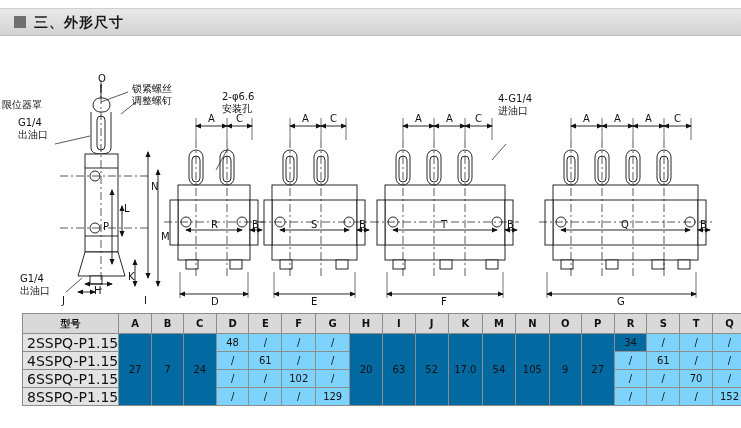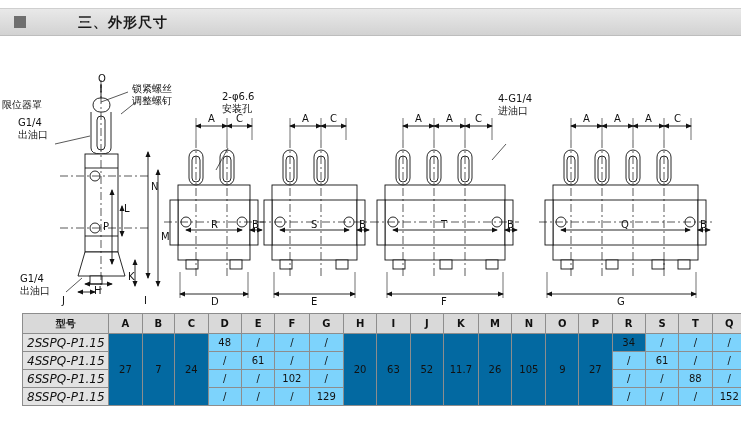--- a/index.html
+++ b/index.html
@@ -17,21 +17,20 @@
     border-top:1px solid #cfcfcf;border-bottom:1px solid #bdbdbd;
   }
   .sec-header .bar{
     position:absolute;left:14px;top:7px;width:12px;height:12px;
     background:#6f6f6f;
   }
   .sec-header .ttl{
     position:absolute;left:34px;top:5px;
     font-size:14px;font-weight:bold;color:#1a1a1a;
     letter-spacing:1px;
-    margin-left:44px;
   }
   .canvas{
     position:absolute;left:0;top:40px;width:741px;height:270px;
   }
   svg{display:block;}
   .tbl-wrap{
     position:absolute;left:8px;top:313px;width:725px;padding-left:14px;
   }
   table{
     border-collapse:collapse;width:725px;
@@ -45,21 +44,21 @@
     font-weight:normal;
     color:#111;
     white-space:nowrap;
   }
   thead th{
     background:#d9d9d9;
     font-weight:bold;
     height:19px;
   }
   td.model{
-    text-align:left;padding-left:4px;background:#e3e3e3;font-size:12px;font-style:italic;
+    text-align:left;padding-left:4px;background:#e3e3e3;font-size:14px;
   }
   td.sh{background:#7dd3fc;}
   td.plain{background:#0369a1;}
   .colw-model{width:86px;}
   .colw{width:36px;}
 </style>
 </head>
 <body>
 
 <div class="sec-header">
@@ -354,22 +353,22 @@
       <td class="plain" rowspan="4">27</td>
       <td class="plain" rowspan="4">7</td>
       <td class="plain" rowspan="4">24</td>
       <td class="sh">48</td>
       <td class="sh">/</td>
       <td class="sh">/</td>
       <td class="sh">/</td>
       <td class="plain" rowspan="4">20</td>
       <td class="plain" rowspan="4">63</td>
       <td class="plain" rowspan="4">52</td>
-      <td class="plain" rowspan="4">11.7</td>
-      <td class="plain" rowspan="4">26</td>
+      <td class="plain" rowspan="4">17.0</td>
+      <td class="plain" rowspan="4">54</td>
       <td class="plain" rowspan="4">105</td>
       <td class="plain" rowspan="4">9</td>
       <td class="plain" rowspan="4">27</td>
       <td class="plain">34</td>
       <td class="sh">/</td>
       <td class="sh">/</td>
       <td class="sh">/</td>
     </tr>
 
     <tr>
@@ -385,21 +384,21 @@
     </tr>
 
     <tr>
       <td class="model">6SSPQ-P1.15</td>
       <td class="sh">/</td>
       <td class="sh">/</td>
       <td class="sh">102</td>
       <td class="sh">/</td>
       <td class="sh">/</td>
       <td class="sh">/</td>
-      <td class="sh">88</td>
+      <td class="sh">70</td>
       <td class="sh">/</td>
     </tr>
 
     <tr>
       <td class="model">8SSPQ-P1.15</td>
       <td class="sh">/</td>
       <td class="sh">/</td>
       <td class="sh">/</td>
       <td class="sh">129</td>
       <td class="sh">/</td>

